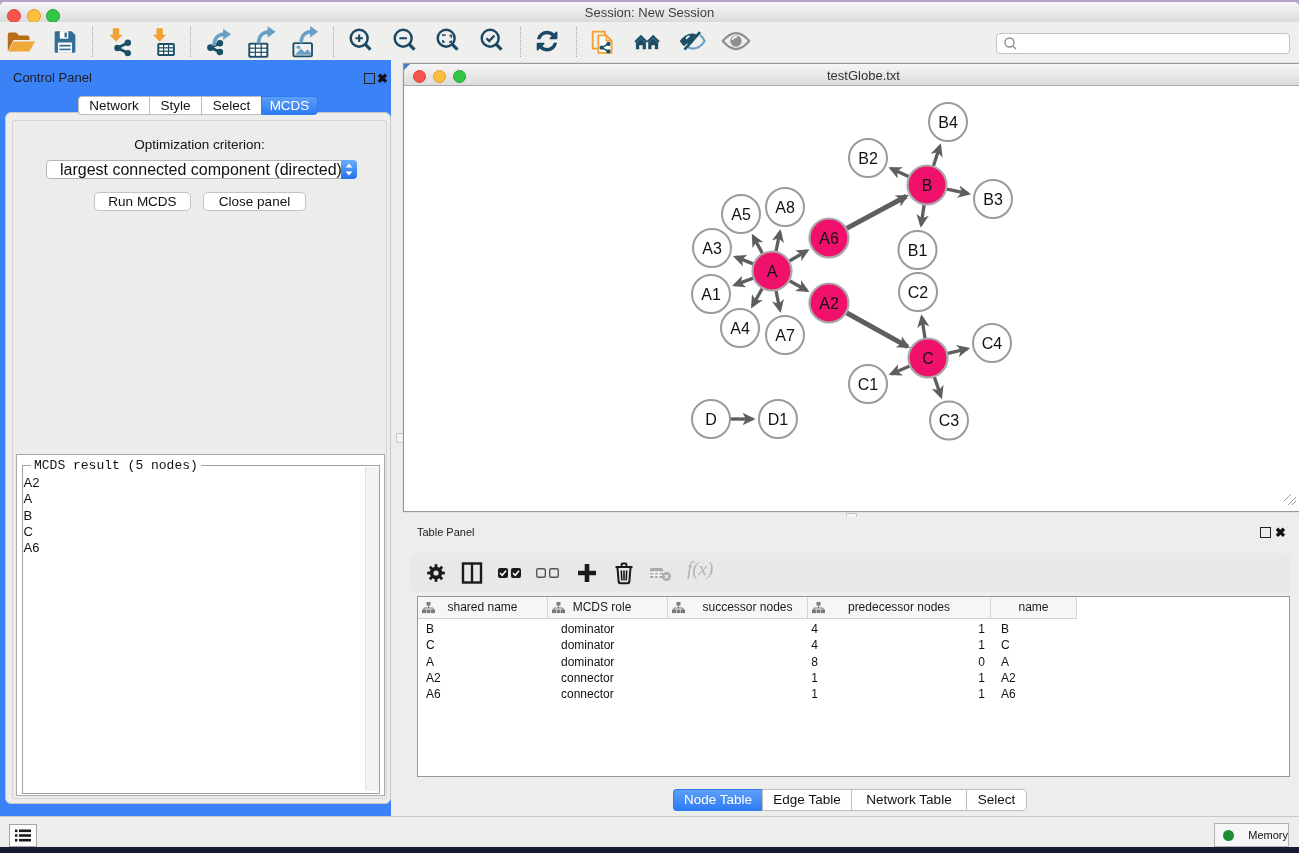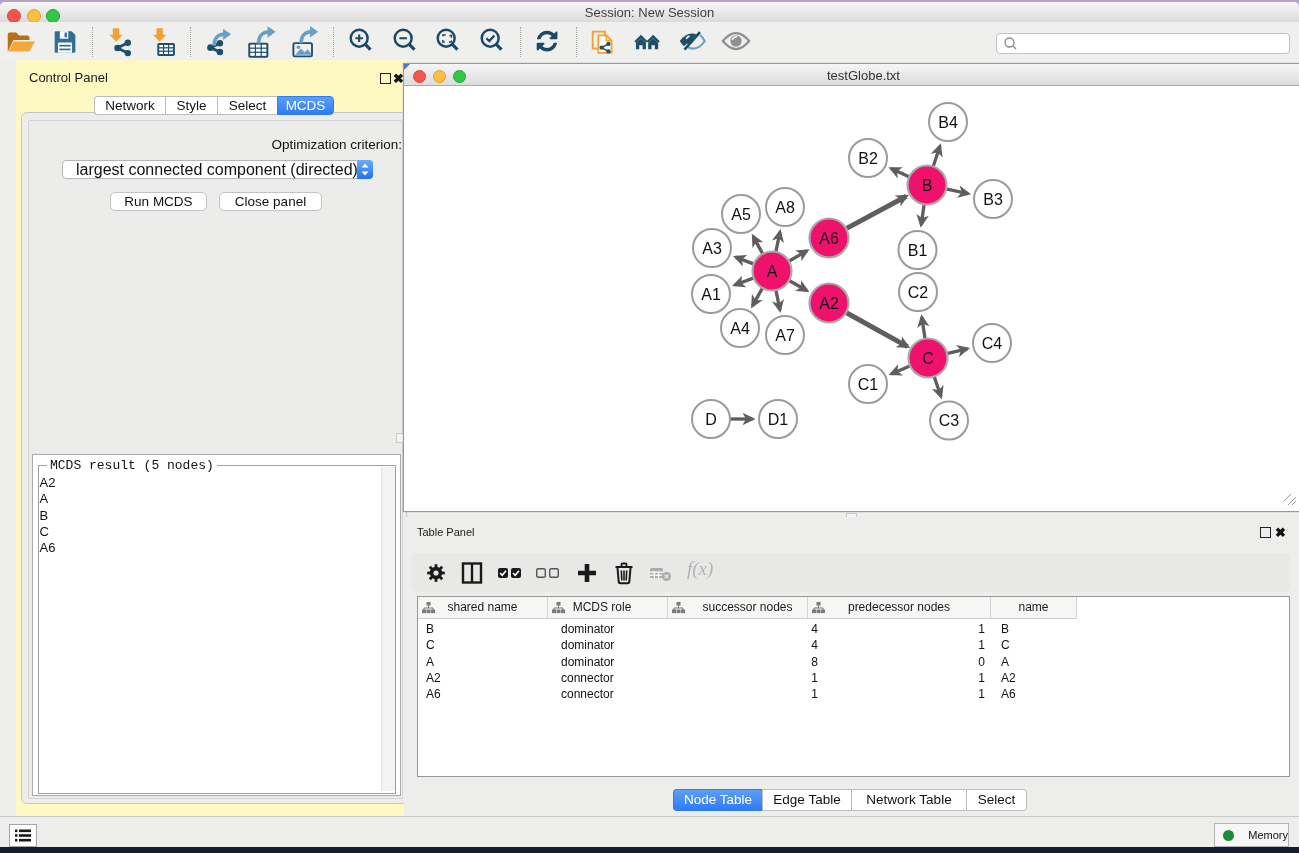--- a/index.html
+++ b/index.html
@@ -14,35 +14,35 @@
 #titlebar .y{left:27px;background:#fcbe3f;border:0.5px solid #e0a02e;}
 #titlebar .g{left:46px;background:#33c748;border:0.5px solid #22a532;}
 #maintitle{position:absolute;top:3px;left:0;width:100%;text-align:center;font-size:13px;color:#3e3e3e;}
 
 #toolbar{position:absolute;left:0;top:22px;width:1299px;height:40px;background:#efefee;}
 .tsep{position:absolute;top:5px;height:30px;width:0;border-left:1px dotted #a8a8a8;}
 .ticon{position:absolute;top:4px;width:32px;height:32px;}
 #searchbox{position:absolute;left:996px;top:11px;width:292px;height:19px;background:#fff;
   border:1px solid #c3c3c3;border-radius:4px;}
 
-#ctlpanel{position:absolute;left:16px;top:60px;width:391px;height:757px;background:#fef9c3;}
+#ctlpanel{position:absolute;left:0;top:60px;width:391px;height:757px;background:#3b82f6;}
 #ctltitle{position:absolute;left:13px;top:10px;font-size:13px;color:#1c1c1c;}
 .sq{position:absolute;width:9px;height:9px;border:1.5px solid #222;}
 .xg{position:absolute;font-size:13px;font-weight:bold;color:#111;}
 #tabs{position:absolute;left:78px;top:36px;height:17px;display:flex;z-index:5;border-radius:8px;}
 #tabs div{height:15px;line-height:15px;padding:1px 0;text-align:center;font-size:13.5px;background:#fff;
   border:1px solid #bcbcbc;border-right:none;color:#111;}
 #tabs div:first-child{border-radius:4px 0 0 4px;}
 #tabs div:last-child{border-radius:0 4px 4px 0;border-right:1px solid #bcbcbc;
   background:linear-gradient(#5d9ef8,#2e7cf5);color:#fff;border-color:#2e7cf5;}
 #panelbox{position:absolute;left:5px;top:52px;width:384px;height:690px;border:1px solid #c6c6c6;
   border-radius:6px;background:#ededec;}
 #innerbox{position:absolute;left:6px;top:7px;width:373px;height:677px;border:1px solid #d4d4d4;
   border-radius:2px;background:#ececeb;}
-#optlabel{position:absolute;left:0;top:16px;width:100%;text-align:right;font-size:13.5px;color:#111;}
+#optlabel{position:absolute;left:0;top:16px;width:100%;text-align:center;font-size:13.5px;color:#111;}
 #dropdown{position:absolute;left:33px;top:39px;width:296px;height:17px;background:#fff;
   border:1px solid #b6b6b6;border-radius:4px;font-size:16px;color:#111;line-height:17px;padding-left:13px;box-sizing:content-box;}
 #stepper{position:absolute;right:-1px;top:-1px;width:16px;height:19px;border-radius:0 4px 4px 0;
   background:linear-gradient(#6aaefb,#2172ee);}
 .btn{position:absolute;height:17px;line-height:17px;text-align:center;font-size:13.5px;color:#111;
   background:#fff;border:1px solid #c3c3c3;border-radius:5px;}
 
 #mcdsbox{position:absolute;left:3px;top:333px;width:366.5px;height:340px;background:#fff;border:1px solid #ababab;}
 #groupbd{position:absolute;left:5px;top:10px;width:356px;height:327px;border:1px solid #9f9f9f;}
 #grouplabel{position:absolute;left:8px;top:-8px;background:#fff;padding:0 3px;font-size:13px;color:#111;font-family:Liberation Mono, monospace;}

